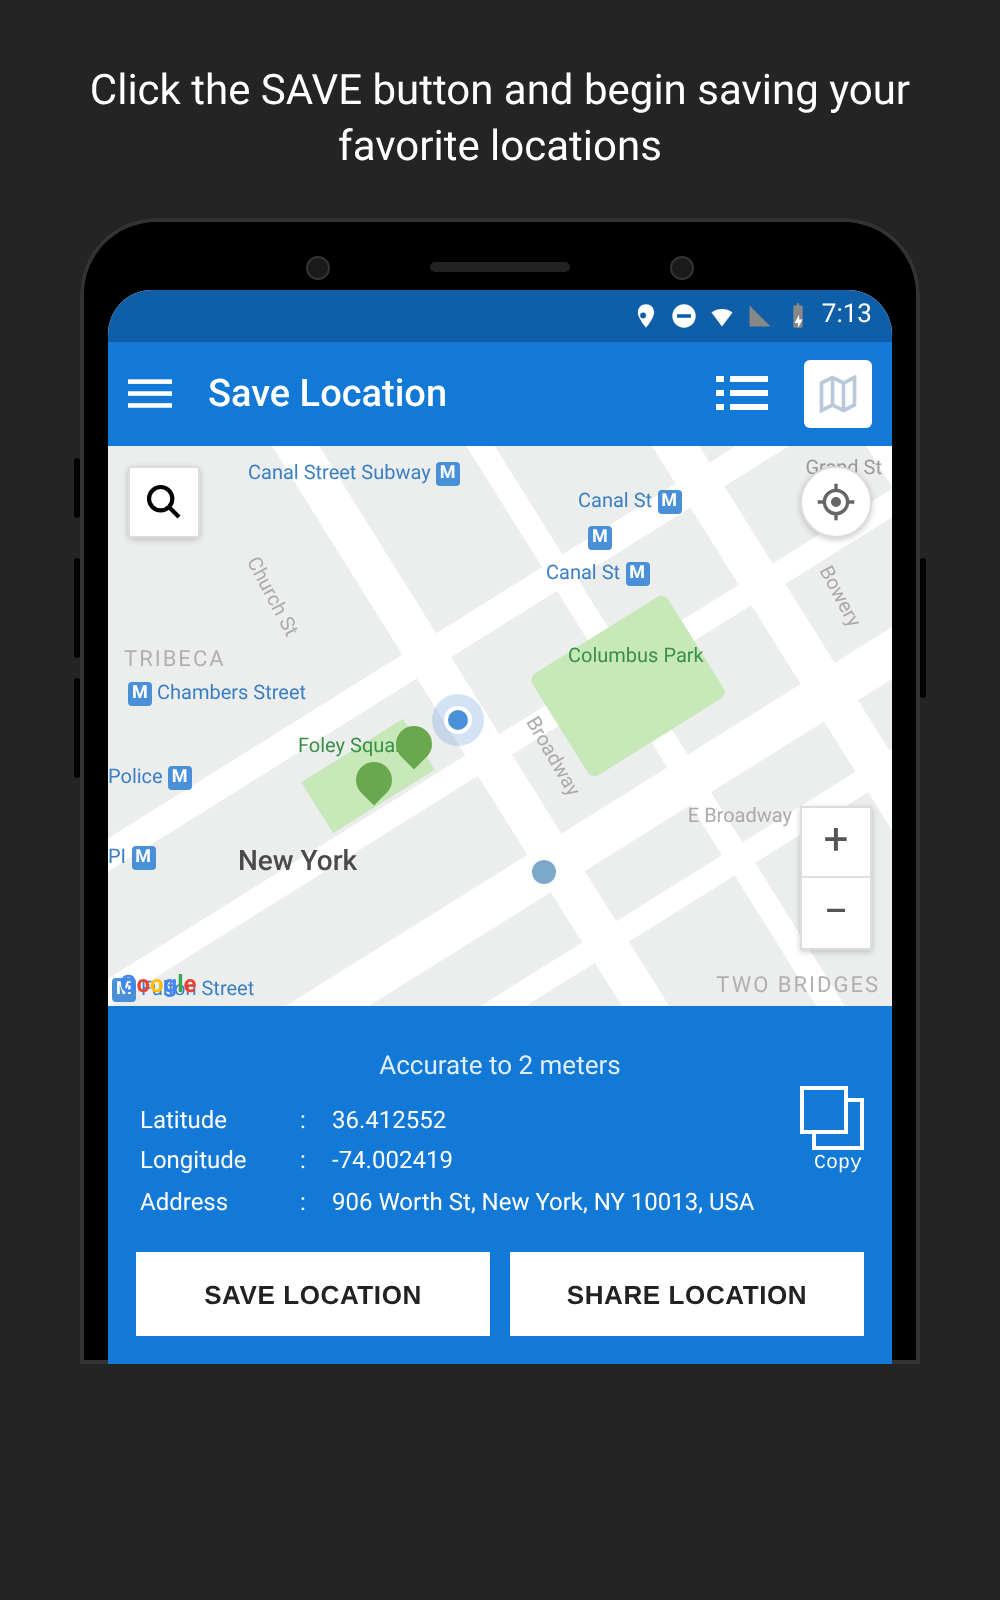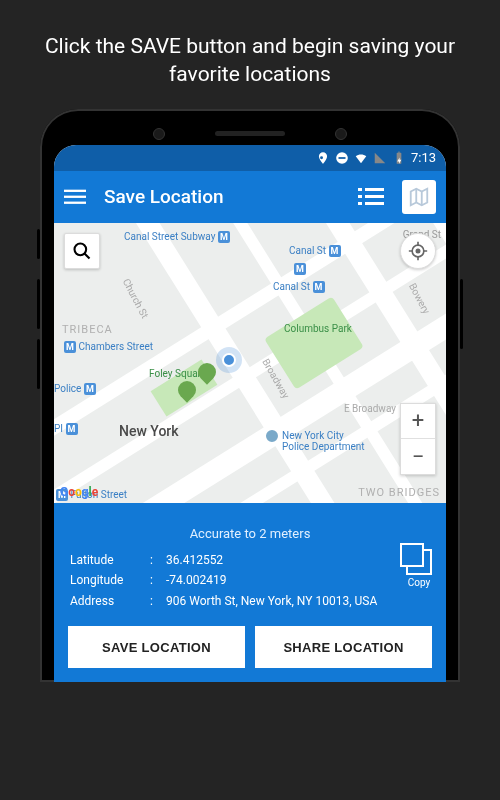--- a/index.html
+++ b/index.html
@@ -218,20 +218,21 @@
     display: flex;
     gap: 10px;
     align-items: flex-start;
   }
   .coords-table { flex: 1; font-size: 12px; line-height: 1.55; }
   .coords-table td:first-child { width: 78px; }
   .coords-table td:nth-child(2) { width: 14px; }
   .copy-box {
     text-align: center;
     font-size: 10px;
+    font-family: Liberation Mono, monospace;
   }
   .copy-box .copy-icon {
     width: 26px; height: 26px;
     border: 2px solid #fff;
     position: relative;
     margin-bottom: 2px;
   }
   .copy-box .copy-icon::before {
     content: '';
     position: absolute;
@@ -343,21 +344,20 @@
         <span class="maplabel" style="right:10px;top:70px;transform:rotate(62deg);color:#aaa">Bowery</span>
         <span class="maplabel" style="left:8px;top:100px;color:#b0b0b0;font-size:11px;letter-spacing:1px">TRIBECA</span>
         <span class="maplabel blue" style="left:10px;top:118px"><span class="metro">M</span> <span>Chambers Street</span></span>
         <span class="maplabel green" style="left:95px;top:145px">Foley Square</span>
         <span class="maplabel green" style="left:230px;top:100px;line-height:1.1">Columbus Park</span>
         <span class="maplabel" style="left:200px;top:150px;transform:rotate(60deg);color:#aaa">Broadway</span>
         <span class="maplabel blue" style="left:0px;top:160px"><span>Police</span> <span class="metro">M</span></span>
         <span class="maplabel blue" style="left:0px;top:200px"><span>PI</span> <span class="metro">M</span></span>
         <span class="maplabel dark" style="left:65px;top:200px">New York</span>
         <span class="maplabel" style="right:50px;top:180px;color:#aaa">E Broadway</span>
-        <span class="maplabel blue" style="left:228px;top:207px;line-height:1.1;width:90px;white-space:normal">New York City Police Department</span>
         <span class="maplabel blue" style="left:2px;top:266px"><span class="metro">M</span> <span>Fulton Street</span></span>
         <span class="maplabel" style="right:6px;bottom:4px;color:#b0b0b0;font-size:11px;letter-spacing:1px">TWO BRIDGES</span>
 
         <div class="poi-pin" style="left:144px;top:140px"></div>
         <div class="poi-pin" style="left:124px;top:158px"></div>
         <div class="poi-blue" style="left:168px;top:130px"></div>
         <div style="position:absolute;left:210px;top:205px;width:16px;height:16px;background:#7aa9c9;border-radius:50%;border:2px solid #fff"></div>
 
         <div class="google-logo"><span>G</span><span>o</span><span>o</span><span>g</span><span>l</span><span>e</span></div>
 

